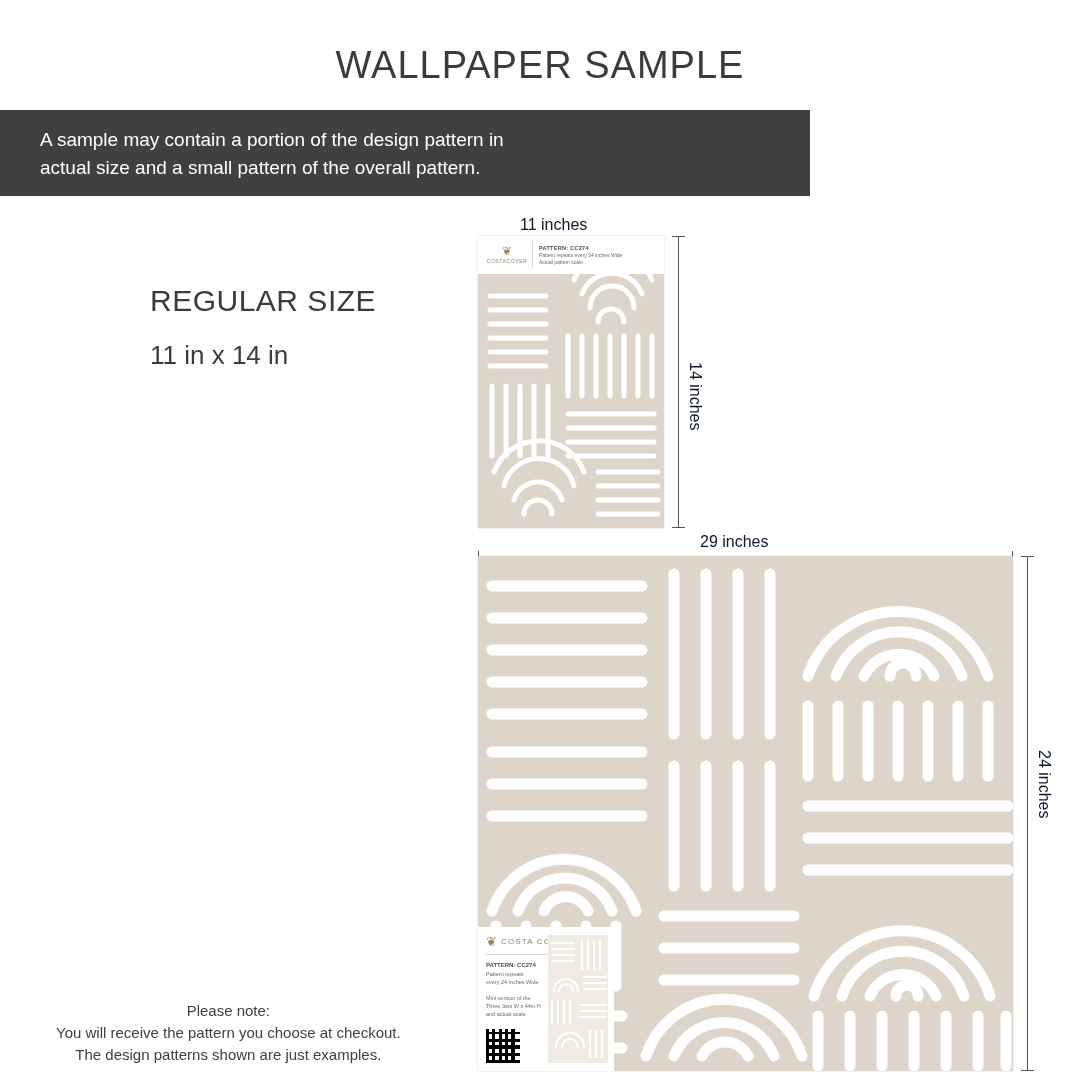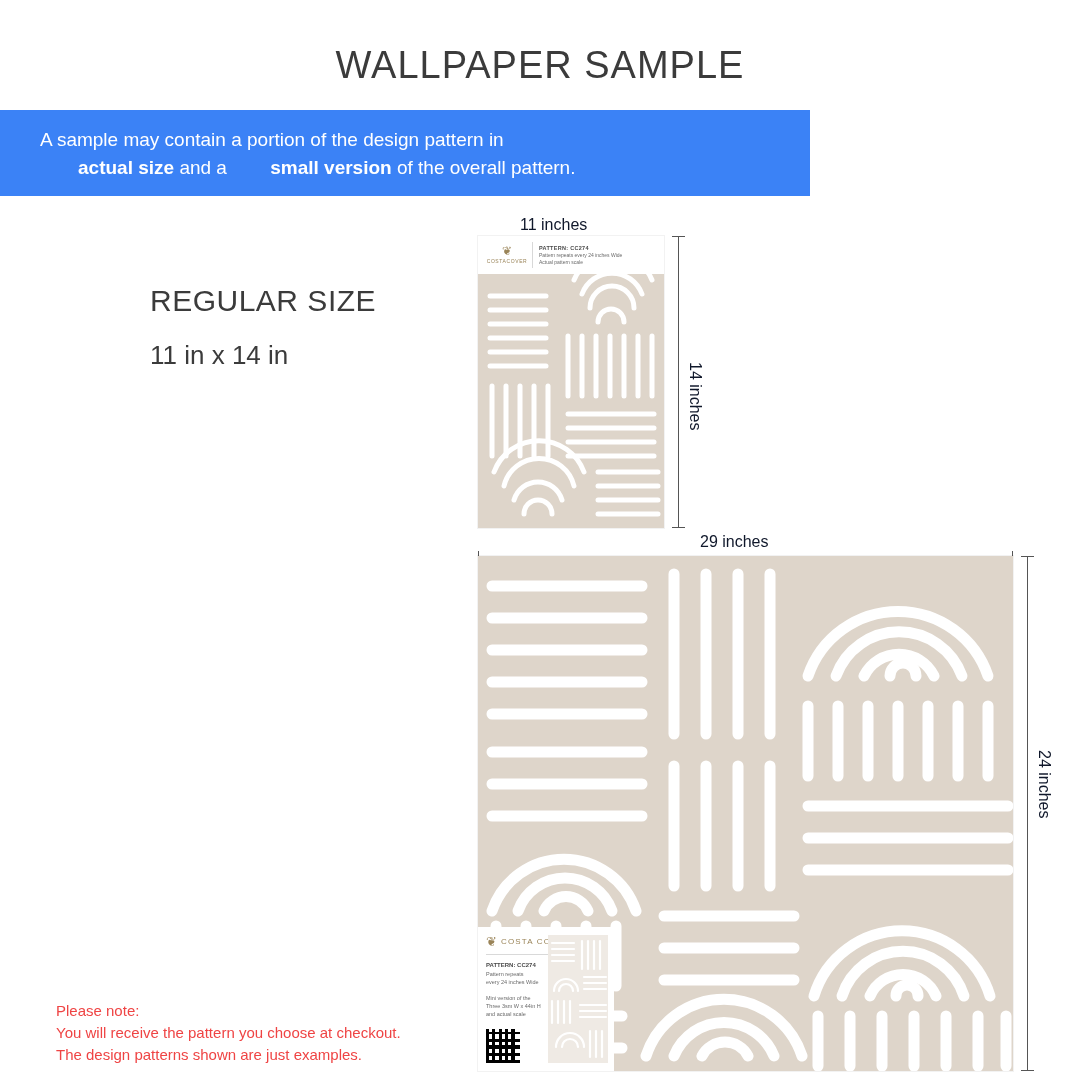--- a/index.html
+++ b/index.html
@@ -34,34 +34,33 @@
     font-weight: 400;
     color: #3b3b3b;
   }
 
   .notice-bar {
     position: absolute;
     top: 110px;
     left: 0;
     width: 810px;
     height: 86px;
-    background: #3b82f6;
+    background: #404040;
     color: #ffffff;
     box-sizing: border-box;
     padding: 16px 26px 0 40px;
   }
   .notice-line {
     font-size: 19px;
     line-height: 28px;
     font-weight: 400;
     white-space: nowrap;
   }
   .notice-line b {
-    font-weight: 700;
-    margin-left: 38px;
+    font-weight: 400;
   }
 
   
   .size-label {
     position: absolute;
     text-align: left;
     color: #3b3b3b;
   }
   .size-label .name {
     font-size: 30px;
@@ -199,34 +198,35 @@
     overflow: hidden;
   }
 
   
   .footer-note {
     position: absolute;
     left: 56px;
     top: 1000px;
     font-size: 15px;
     line-height: 22px;
-    color: #ef4444;
+    color: #404040;
+    text-align: center;
   }
 </style>
 </head>
 <body>
 
 <div class="page">
 
   <div class="main-title">WALLPAPER SAMPLE</div>
 
   <div class="notice-bar">
     <div class="notice-line">A sample may contain a portion of the design pattern in</div>
     <div class="notice-line">
-      <b>actual size</b><span> and a </span><b>small version</b><span> of the overall pattern.</span>
+      <b>actual size</b><span> and a </span><b>small pattern</b><span> of the overall pattern.</span>
     </div>
   </div>
 
   <div class="size-label" id="regular-label">
     <div class="name">REGULAR SIZE</div>
     <div class="dims">11 in x 14 in</div>
   </div>
 
   <div class="measure-h" style="left:478px; top:242px; width:186px;"></div>
   <div class="cap" style="left:478px; top:236px; width:1px; height:13px;"></div>

